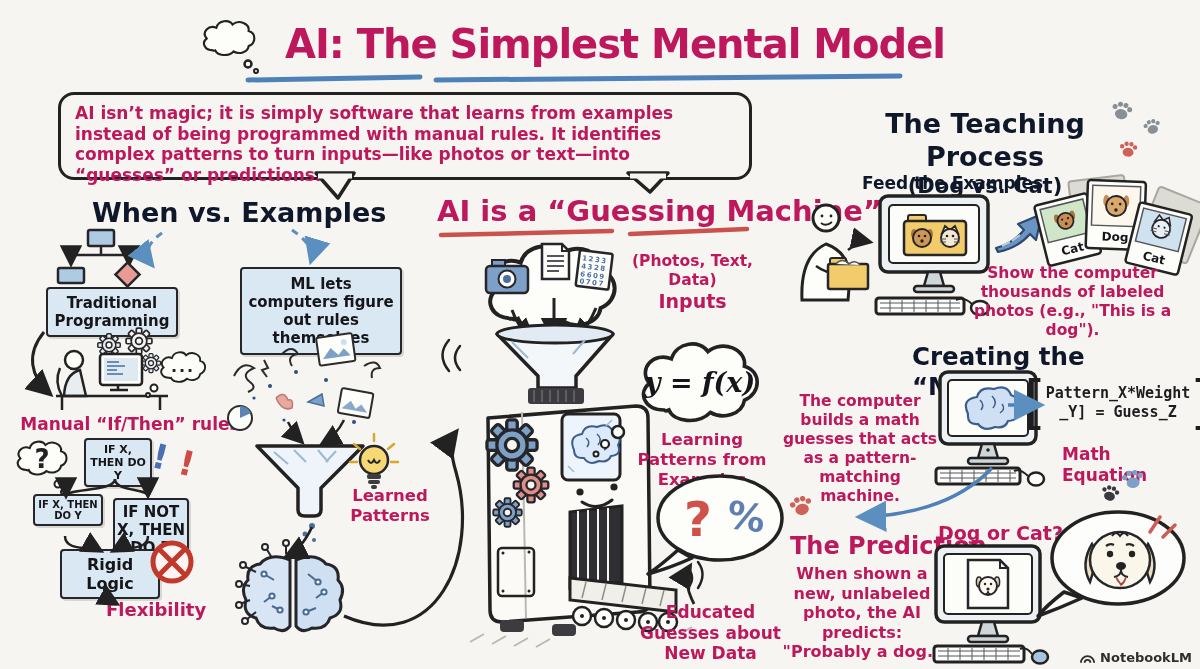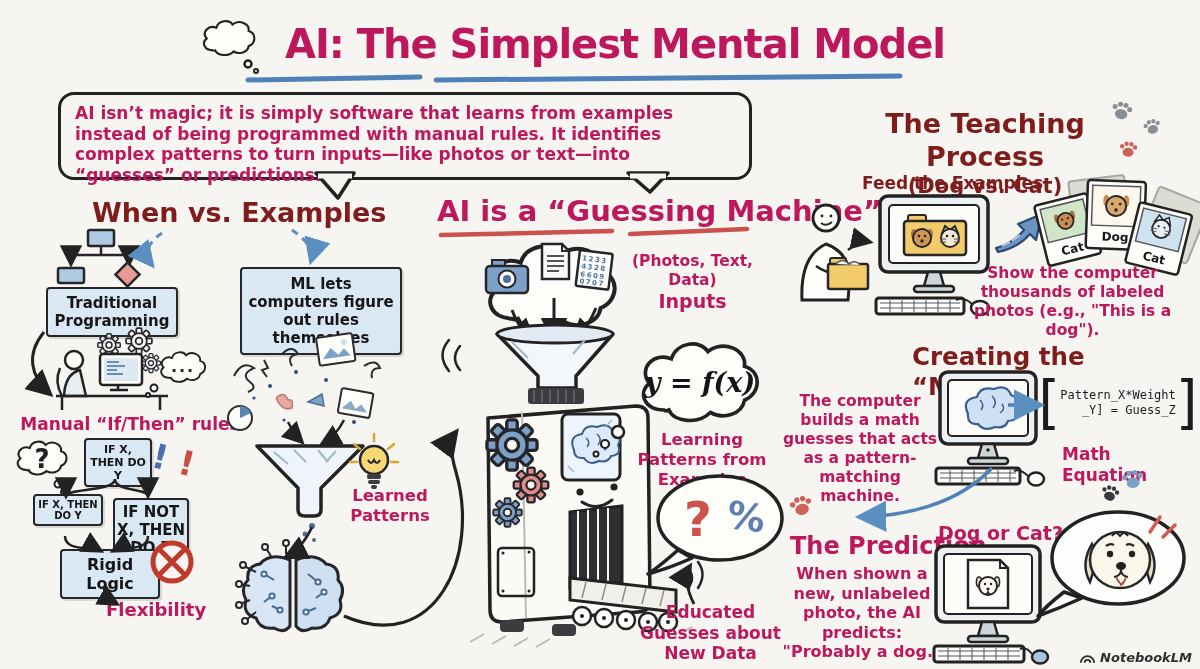--- a/index.html
+++ b/index.html
@@ -1,29 +1,29 @@
 <!DOCTYPE html>
 <html><head>
 <meta charset="utf-8">
 <style>
   html,body{margin:0;padding:0;}
   #canvas{position:relative;width:1200px;height:669px;background:#f6f5f1;overflow:hidden;
           font-family:"DejaVu Sans","Liberation Sans",sans-serif;color:#1d1d20;}
   .abs{position:absolute;}
   .hand{font-weight:bold;color:#be185d;line-height:1.22;}
-  .gray{color:#7f1d1d;}
+  .gray{color:#0f172a;}
   .ctr{text-align:center;}
   .box{background:#d9e8f2;border:2.5px solid #26262a;border-radius:4px;text-align:center;
        font-weight:bold;color:#15151a;box-shadow:2px 2px 0 rgba(0,0,0,0.12);}
   .bubble{background:#f6f5f1;border:3.5px solid #222;border-radius:16px;}
   .eqwrap{display:flex;align-items:center;justify-content:center;font-weight:bold;}
   .bigbr{font-size:56px;font-weight:normal;line-height:0.9;transform:scaleY(1.05);}
-  .eqlines{font-family:"DejaVu Sans Mono","Liberation Mono",monospace;font-size:12px;
-           font-weight:normal;text-align:right;line-height:1.3;}
-  .wm{display:flex;align-items:center;gap:4px;color:#2f2f2f;font-weight:bold;font-size:13px;font-style:italic;}
+  .eqlines{font-family:"DejaVu Sans Mono","Liberation Mono",monospace;font-size:15px;
+           font-weight:bold;text-align:center;line-height:1.3;}
+  .wm{display:flex;align-items:center;gap:4px;color:#2f2f2f;font-weight:bold;font-size:13px;}
   svg{overflow:visible;}
 </style>
 </head>
 <body>
 
 <div id="canvas">
 
 <svg width="0" height="0" style="position:absolute">
   <defs>
     <marker id="ah" markerWidth="10" markerHeight="10" refX="7.5" refY="4.5" orient="auto">

